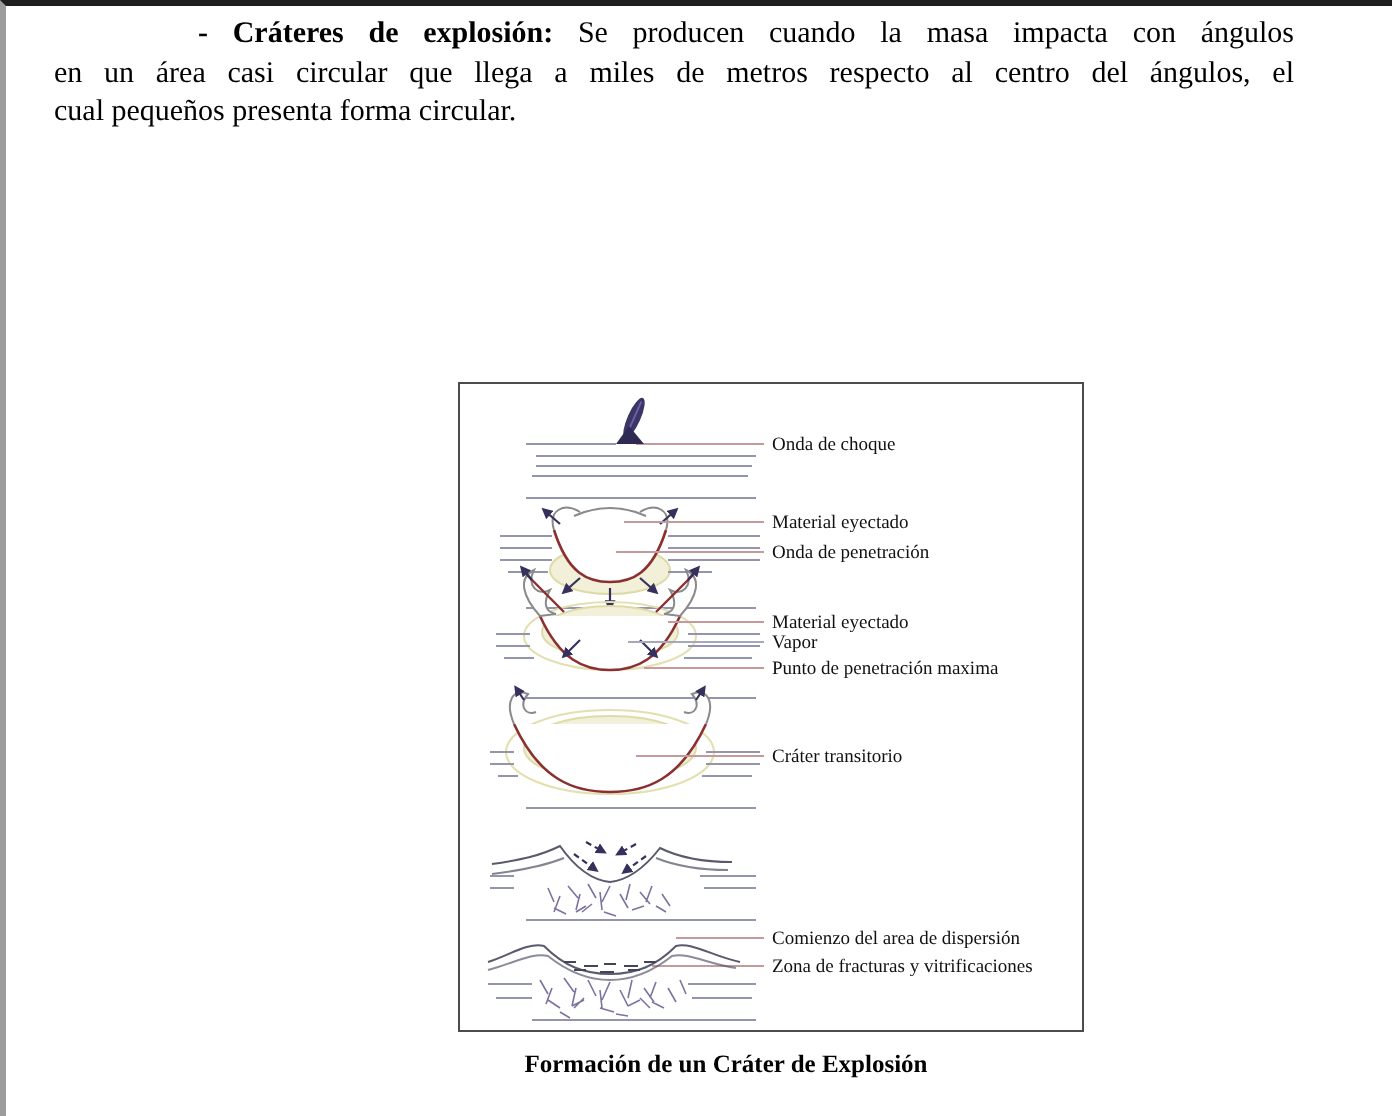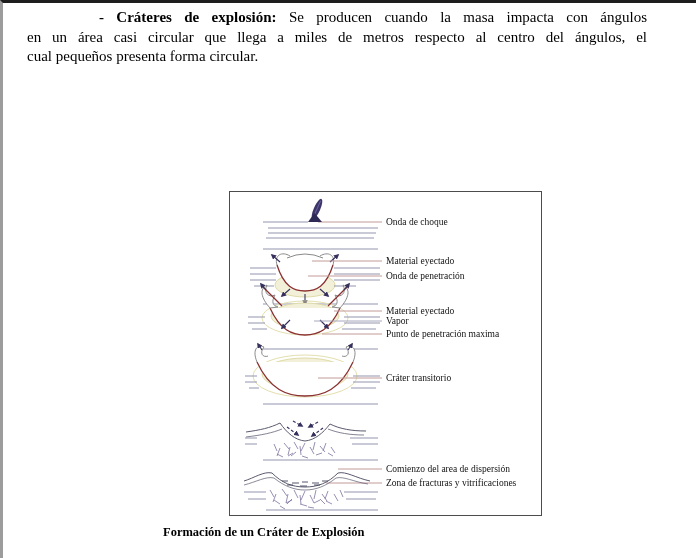--- a/index.html
+++ b/index.html
@@ -14,21 +14,21 @@
   .pline{text-align:justify;text-align-last:justify;height:19.5px;overflow:hidden;}
   .pline.first{padding-left:72px;width:548px;}
   .pline.last{text-align-last:left;}
   .lead{font-weight:bold;}
   
   .figure-box{
     position:absolute;left:215px;top:188px;width:313px;height:325px;
     border:1px solid #4c4c4c;box-sizing:border-box;background:#fff;margin-left:11px;
   }
   .caption{
-    position:absolute;left:160px;top:522px;width:400px;
+    position:absolute;left:160px;top:522px;width:400px;text-align:center;
     font-weight:bold;font-size:12.5px;
   }
   
   .strata{stroke:#9395ae;stroke-width:1;fill:none;}
   .pointer{stroke:#c49a9a;stroke-width:1;}
   .pointer2{stroke:#a8a8bd;stroke-width:1;}
   .bowl{stroke:#8b3030;stroke-width:1.3;fill:#ffffff;}
   .halo-f{fill:#f2f0d8;stroke:#dfdba8;stroke-width:1;}
   .halo-l{fill:none;stroke:#e3dfae;stroke-width:1;}
   .curl{stroke:#8a8a8a;stroke-width:1;fill:none;}

